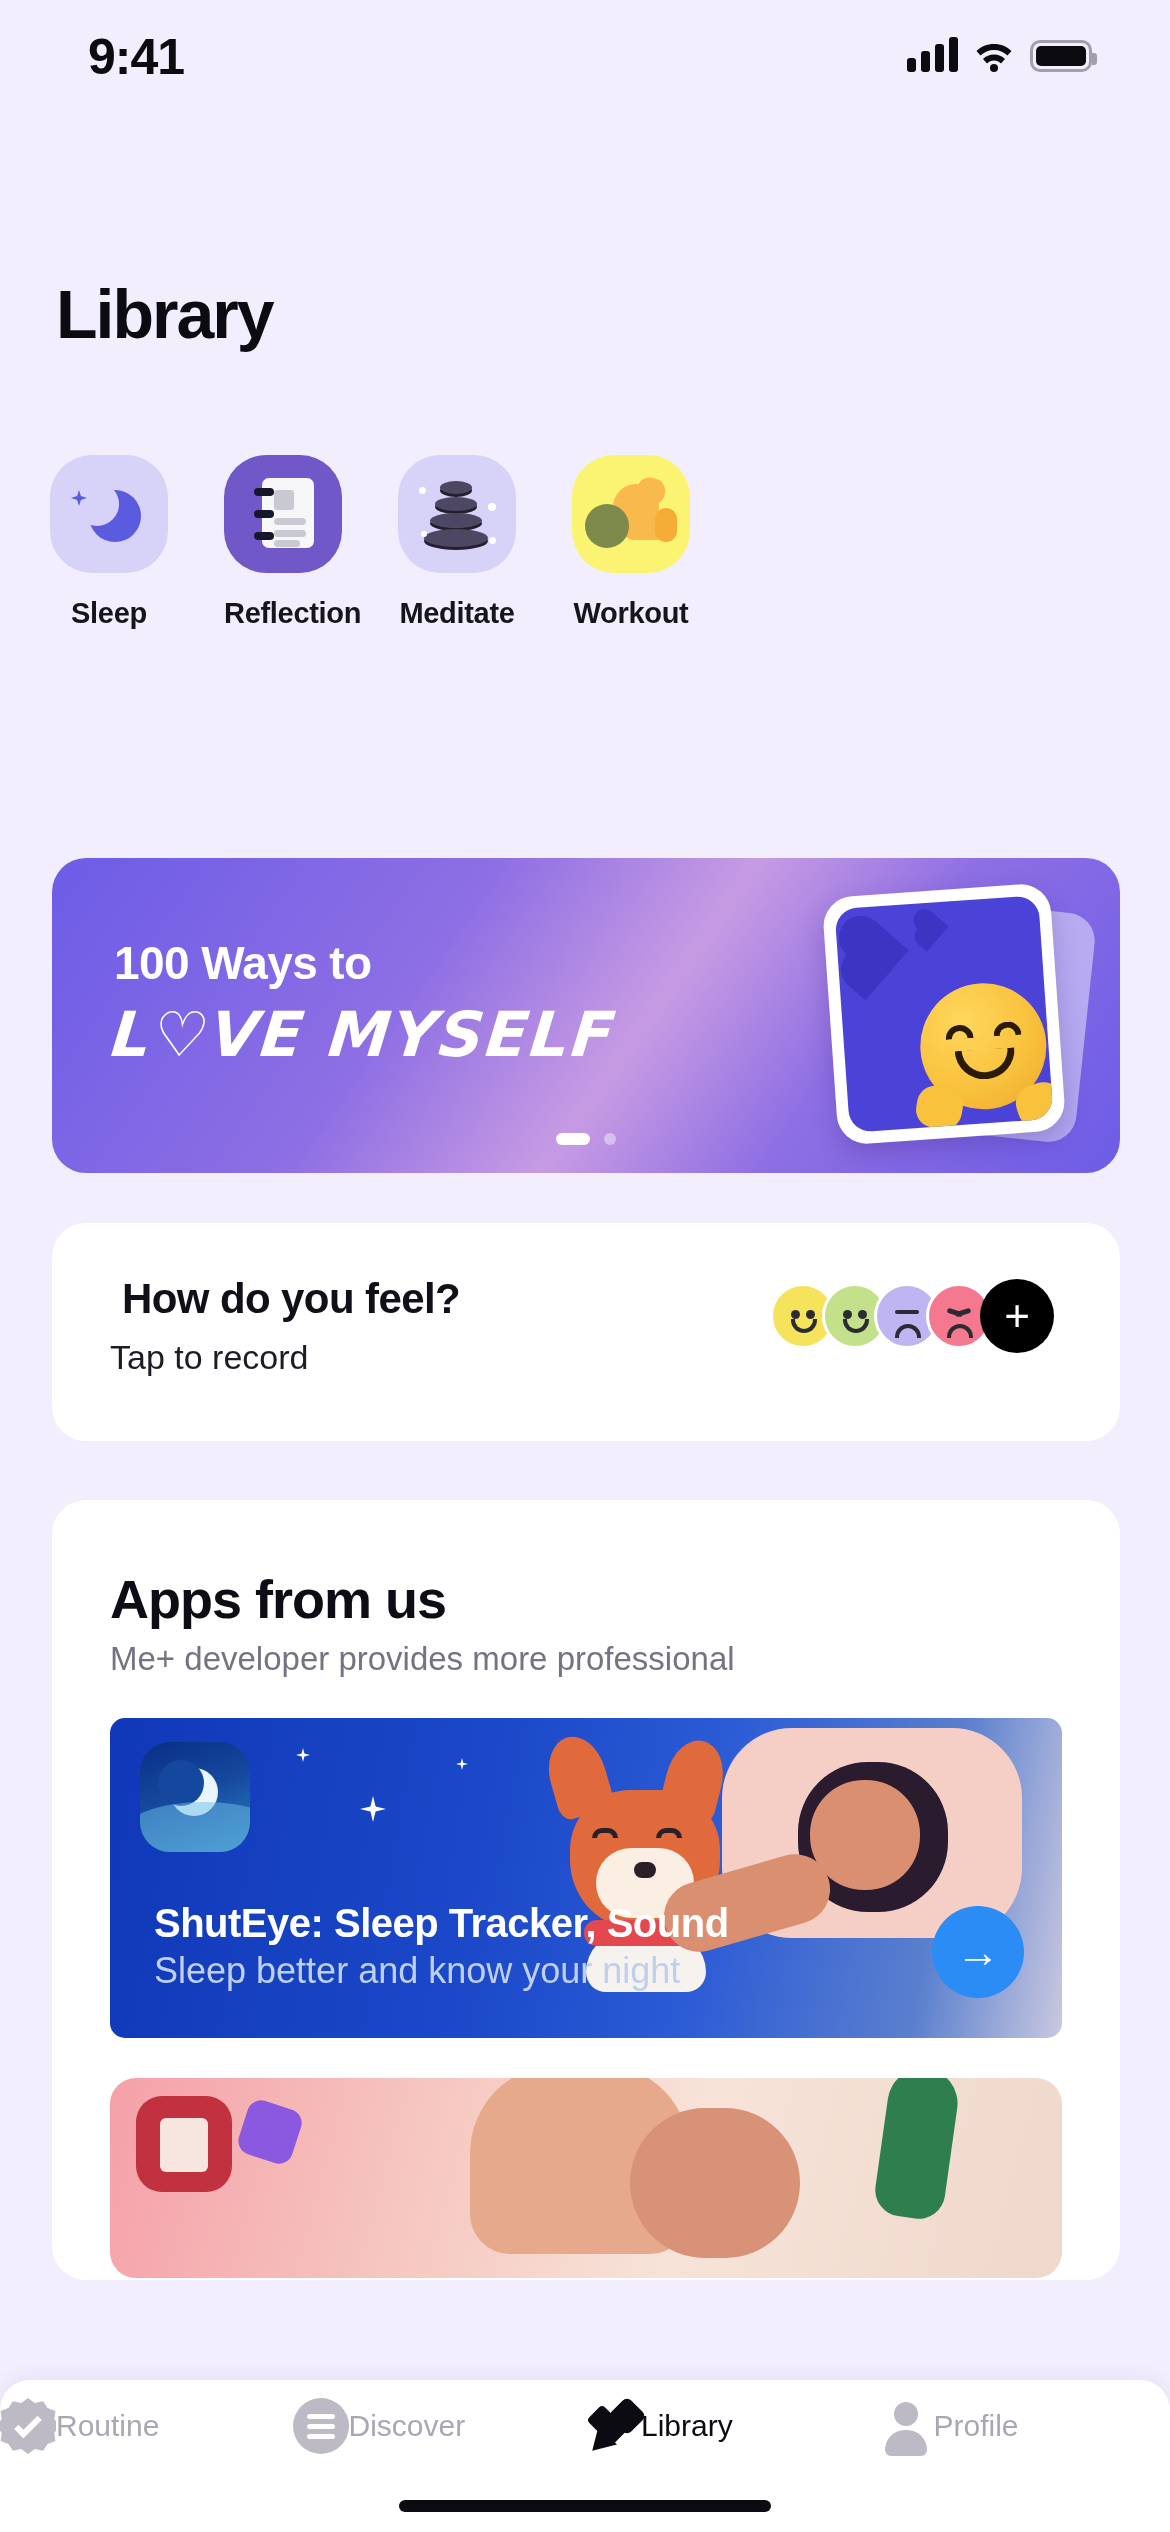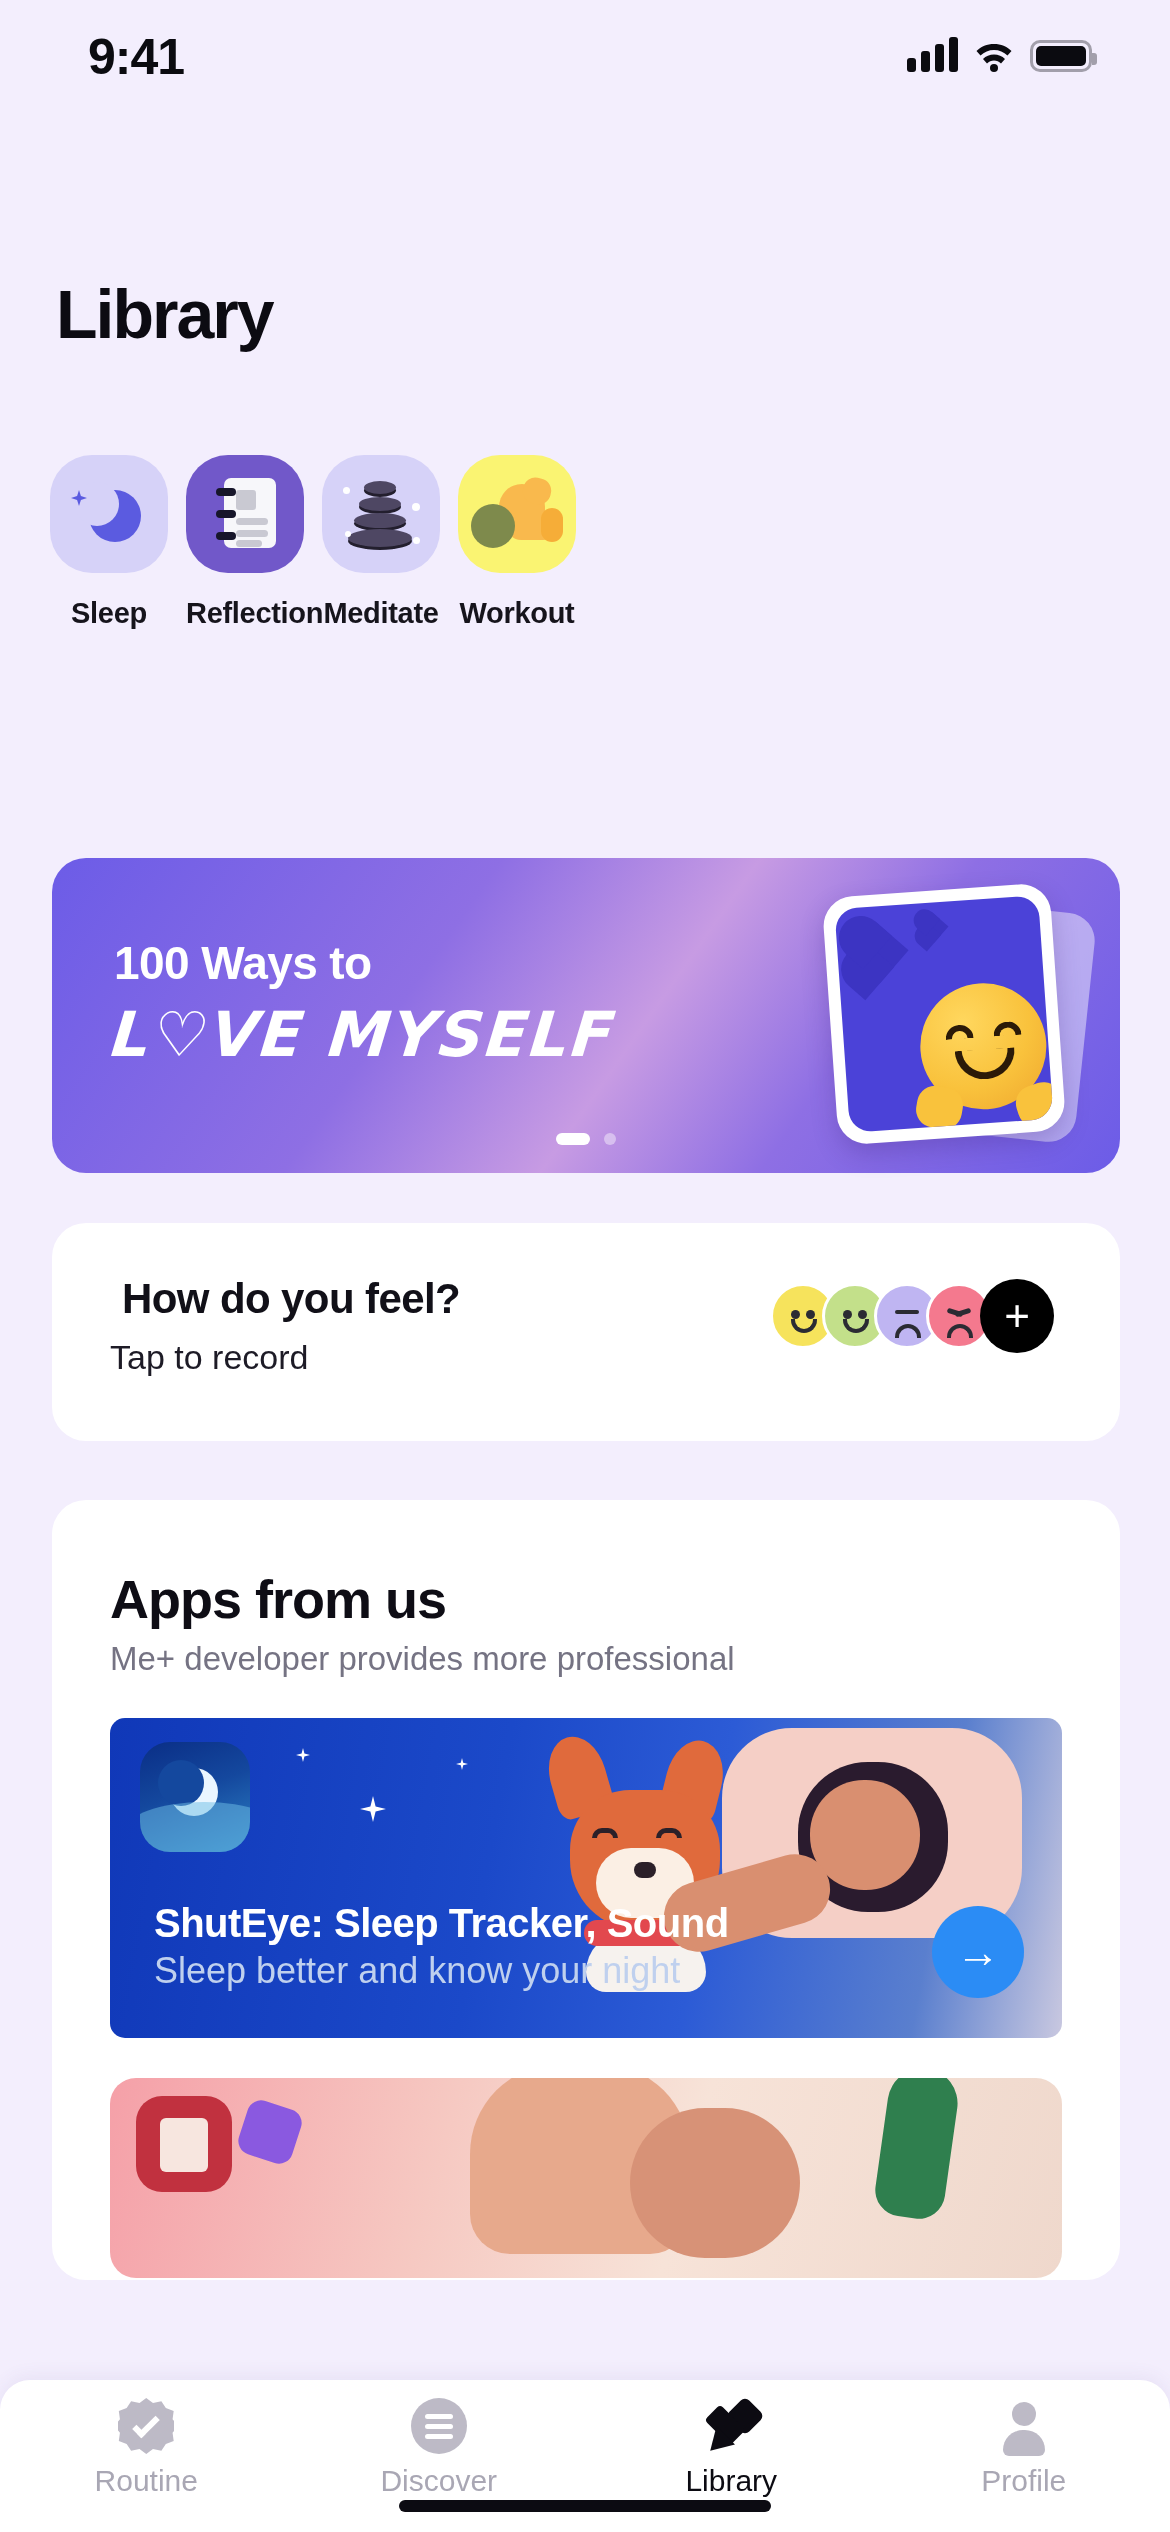--- a/index.html
+++ b/index.html
@@ -32,21 +32,21 @@
   
   .page-title {
     position: absolute; left: 56px; top: 275px;
     font-size: 68px; font-weight: bold; color: #0C0B12;
     letter-spacing: -2px;
   }
 
   
   .cat-row {
     position: absolute; left: 0; top: 455px; width: 1170px; height: 250px;
-    display: flex; gap: 18px; padding-left: 50px; overflow: hidden;
+    display: flex; gap: 56px; padding-left: 50px; overflow: hidden;
   }
   .cat { width: 118px; flex: 0 0 118px; text-align: center; }
   .squircle {
     width: 118px; height: 118px; border-radius: 42px;
     display: flex; align-items: center; justify-content: center;
     position: relative; overflow: hidden;
   }
   .cat-label {
     margin-top: 24px; font-size: 29px; font-weight: bold; color: #16141C;
     white-space: nowrap; letter-spacing: -.3px;
@@ -224,21 +224,21 @@
   .a2-hand2 { position:absolute; left:520px; top:30px; width:170px; height:150px; border-radius:80px; background:#D79277;}
   .a2-leaf { position:absolute; right:110px; top:-10px; width:70px; height:150px; border-radius:40px 40px 30px 30px; background:#2F7F4E; transform:rotate(8deg);}
 
   
   .tabbar {
     position:absolute; left:0; bottom:0; width:1170px; height:152px;
     background:#fff; border-top-left-radius:30px; border-top-right-radius:30px;
     display:flex; align-items:flex-start; padding-top:18px;
     box-shadow: 0 -4px 18px rgba(90,70,140,.07);
   }
-  .tab { flex:1; display:flex; flex-direction:column; align-items:center; gap:10px; }
+  .tab { flex:1; display:flex; flex-direction:row; align-items:center; }
   .tab .tlabel { font-size:30px; color:#A9A7B4; }
   .tab.active .tlabel { color:#0C0B12; }
   .ic-badge { width:56px; height:56px; position:relative; }
   .ic-badge .bg { position:absolute; inset:0; background:#BDBAC6;
     clip-path: polygon(50% 0%,62% 9%,77% 6%,85% 18%,99% 23%,97% 38%,107% 50%,97% 62%,99% 77%,85% 82%,77% 94%,62% 91%,50% 100%,38% 91%,23% 94%,15% 82%,1% 77%,3% 62%,-7% 50%,3% 38%,1% 23%,15% 18%,23% 6%,38% 9%);}
   .ic-badge .ck { position:absolute; left:15px; top:20px; width:26px; height:13px;
     border:6px solid #fff; border-top:none; border-right:none; transform:rotate(-45deg);}
   .ic-disc { width:56px; height:56px; border-radius:50%; background:#BDBAC6; position:relative; }
   .ic-disc i { position:absolute; left:14px; height:5px; background:#fff; border-radius:3px;}
   .ic-disc i:nth-child(1){top:16px;width:28px}

